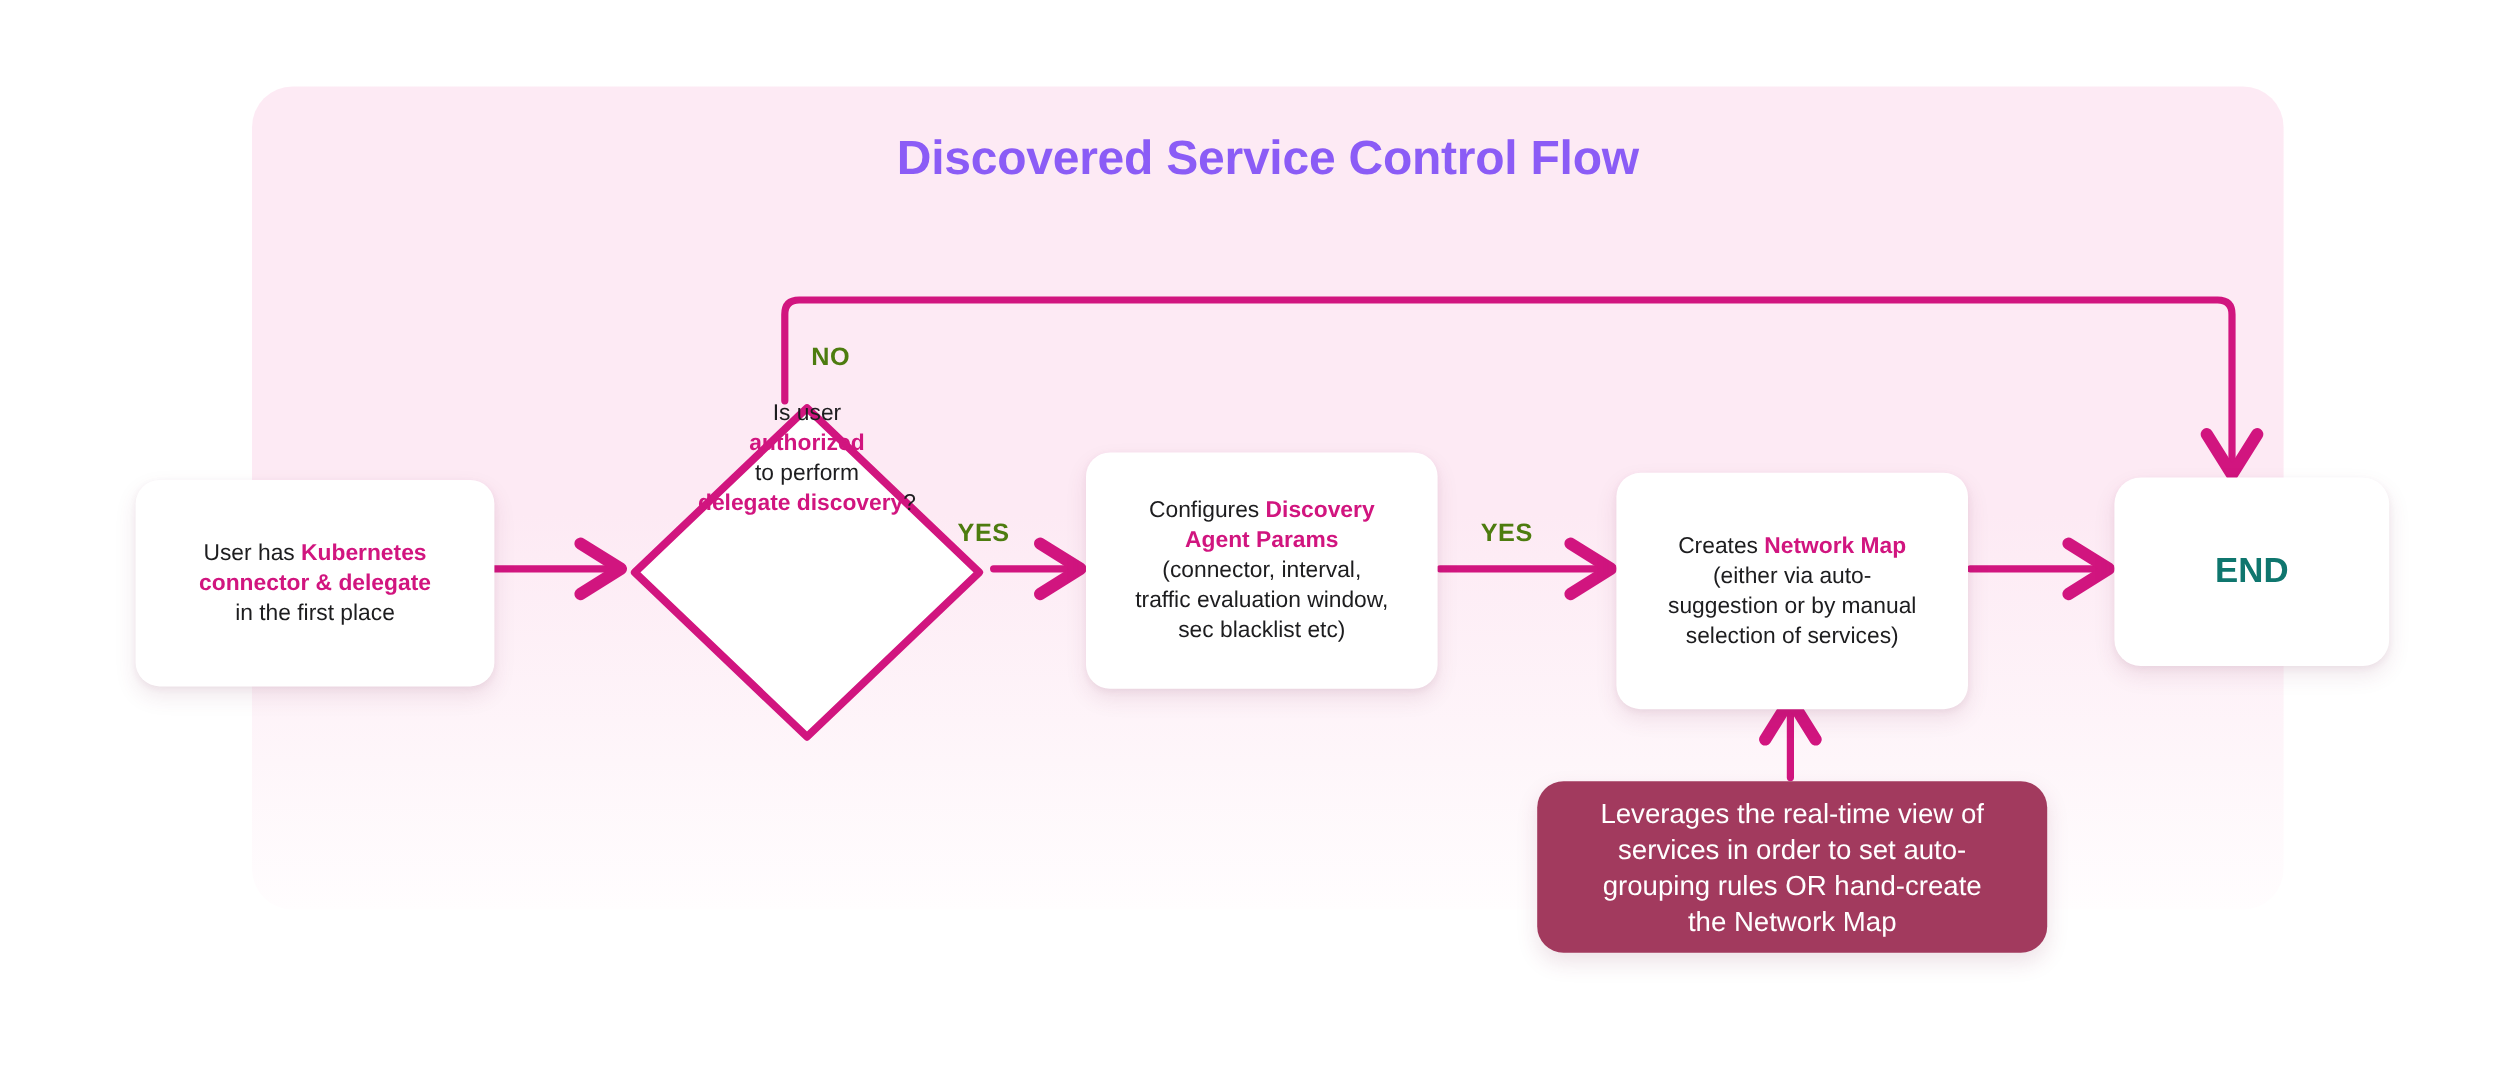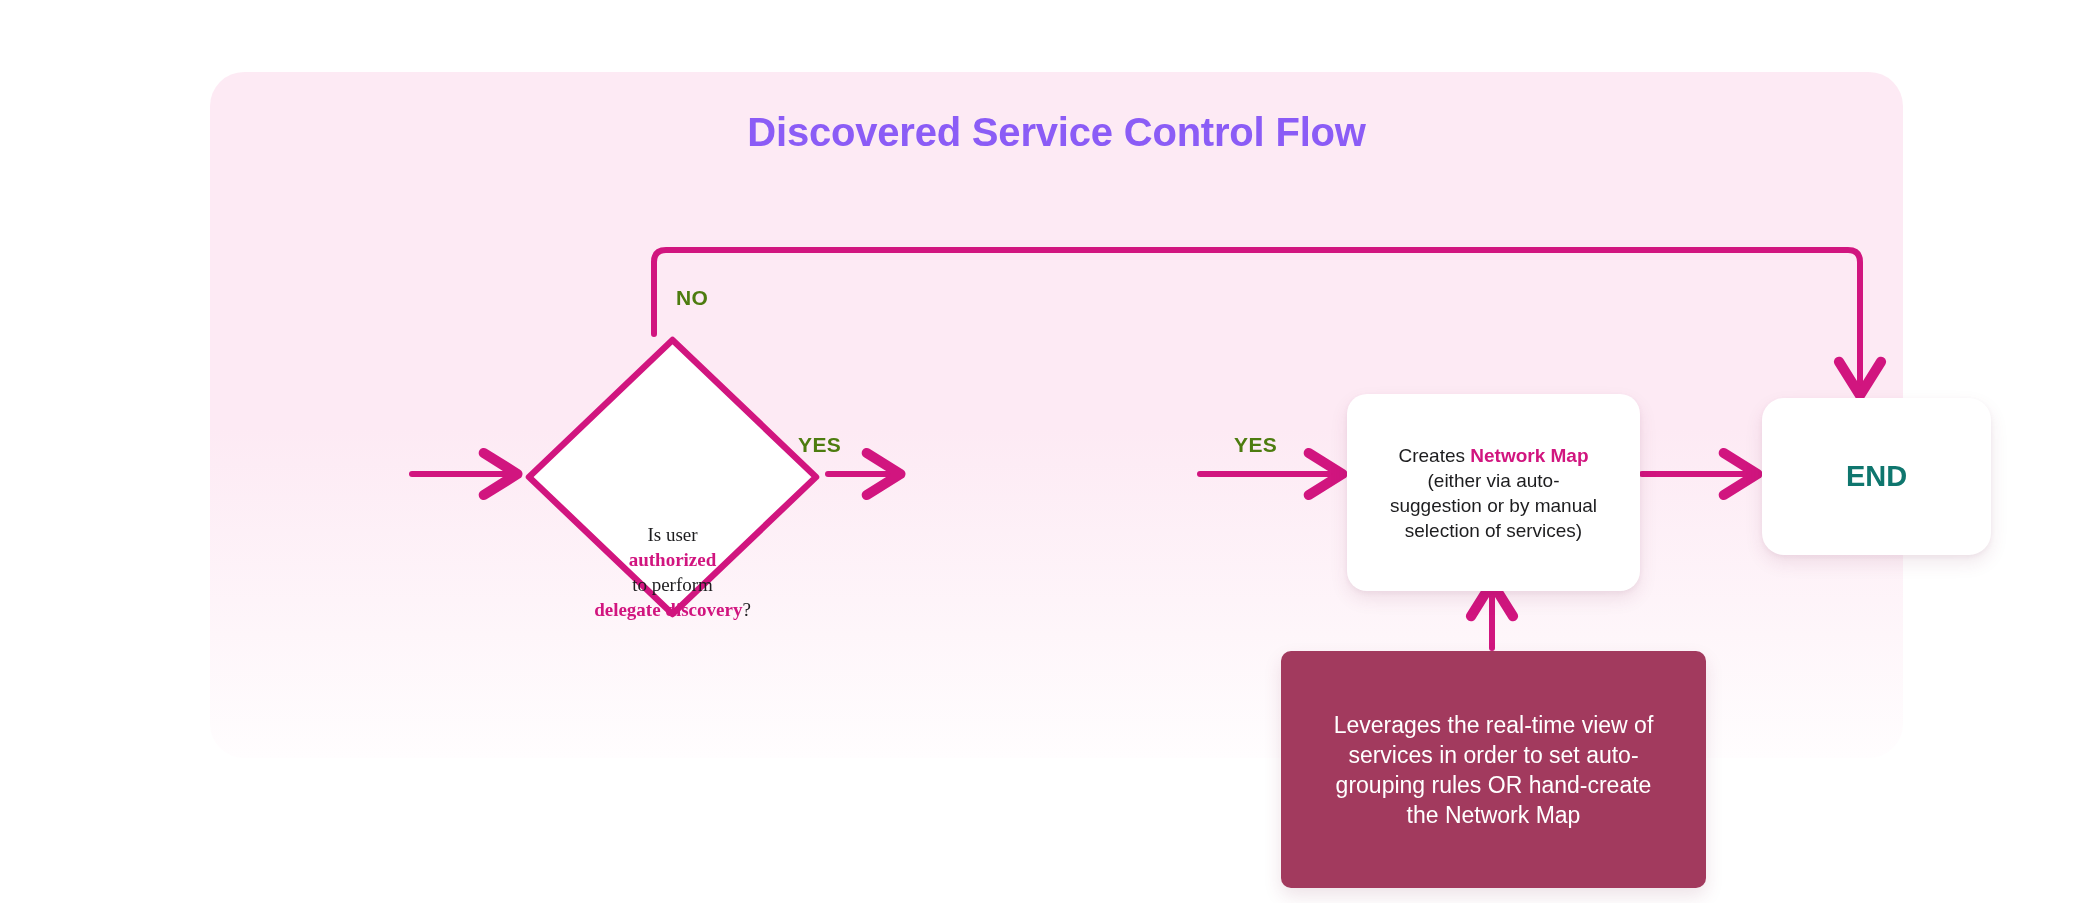--- a/index.html
+++ b/index.html
@@ -95,38 +95,37 @@
   #node-decision .dia-svg {
     position: absolute;
     left: 0; top: 0;
     width: 303px; height: 290px;
   }
   #node-decision .dia-text {
     position: absolute;
     left: 0; top: 0;
     width: 303px; height: 290px;
     display: flex;
-    align-items: flex-end;
+    align-items: flex-start;
     justify-content: center;
     text-align: center;
     font-size: 19px;
     line-height: 25px;
     color: #1d1d1f;
-    font-family: Liberation Serif, serif;
   }
 
   
   #node-note {
     position: absolute;
     left: 1281px;
     top: 651px;
     width: 425px;
-    height: 237px;
+    height: 143px;
     background: #a23a5e;
-    border-radius: 10px;
+    border-radius: 22px;
     box-shadow: 0 8px 18px rgba(120, 40, 80, 0.13);
     display: flex;
     align-items: center;
     justify-content: center;
     text-align: center;
     color: #ffffff;
     font-size: 23px;
     line-height: 30px;
     box-sizing: border-box;
     padding: 12px 22px;
@@ -171,30 +170,36 @@
 
     <path d="M 654 334 L 654 262 Q 654 250 666 250 L 1848 250 Q 1860 250 1860 262 L 1860 393" fill="none" stroke="#d1157f" stroke-width="6" stroke-linecap="round" stroke-linejoin="round" marker-end="url(#ah)"></path>
 
     <path d="M 1492 648 L 1492 585" fill="none" stroke="#d1157f" stroke-width="6" stroke-linecap="round" marker-end="url(#ah)"></path>
   </svg>
 
   <div class="edge-label" id="label-no">NO</div>
   <div class="edge-label" id="label-yes1">YES</div>
   <div class="edge-label" id="label-yes2">YES</div>
 
+  <div class="card" id="node-start">
+    <div class="t"><span>User has </span><span class="hl">Kubernetes</span><br><span class="hl">connector &amp; delegate</span><br><span>in the first place</span></div>
+  </div>
 
   <div id="node-decision">
     <svg class="dia-svg" viewBox="0 0 303 290" xmlns="http://www.w3.org/2000/svg">
       <path d="M 151.5 8 L 295 145 L 151.5 282 L 8 145 Z" fill="#ffffff" stroke="#d1157f" stroke-width="6.5" stroke-linejoin="round"></path>
     </svg>
     <div class="dia-text">
       <div class="t"><span>Is user</span><br><span class="hl">authorized</span><br><span>to perform</span><br><span class="hl">delegate discovery</span><span>?</span></div>
     </div>
   </div>
 
+  <div class="card" id="node-params">
+    <div class="t"><span>Configures </span><span class="hl">Discovery</span><br><span class="hl">Agent Params</span><br><span>(connector, interval,</span><br><span>traffic evaluation window,</span><br><span>sec blacklist etc)</span></div>
+  </div>
 
   <div class="card" id="node-netmap">
     <div class="t"><span>Creates </span><span class="hl">Network Map</span><br><span>(either via auto-</span><br><span>suggestion or by manual</span><br><span>selection of services)</span></div>
   </div>
 
   <div class="card" id="node-end">
     <span>END</span>
   </div>
 
   <div id="node-note">

